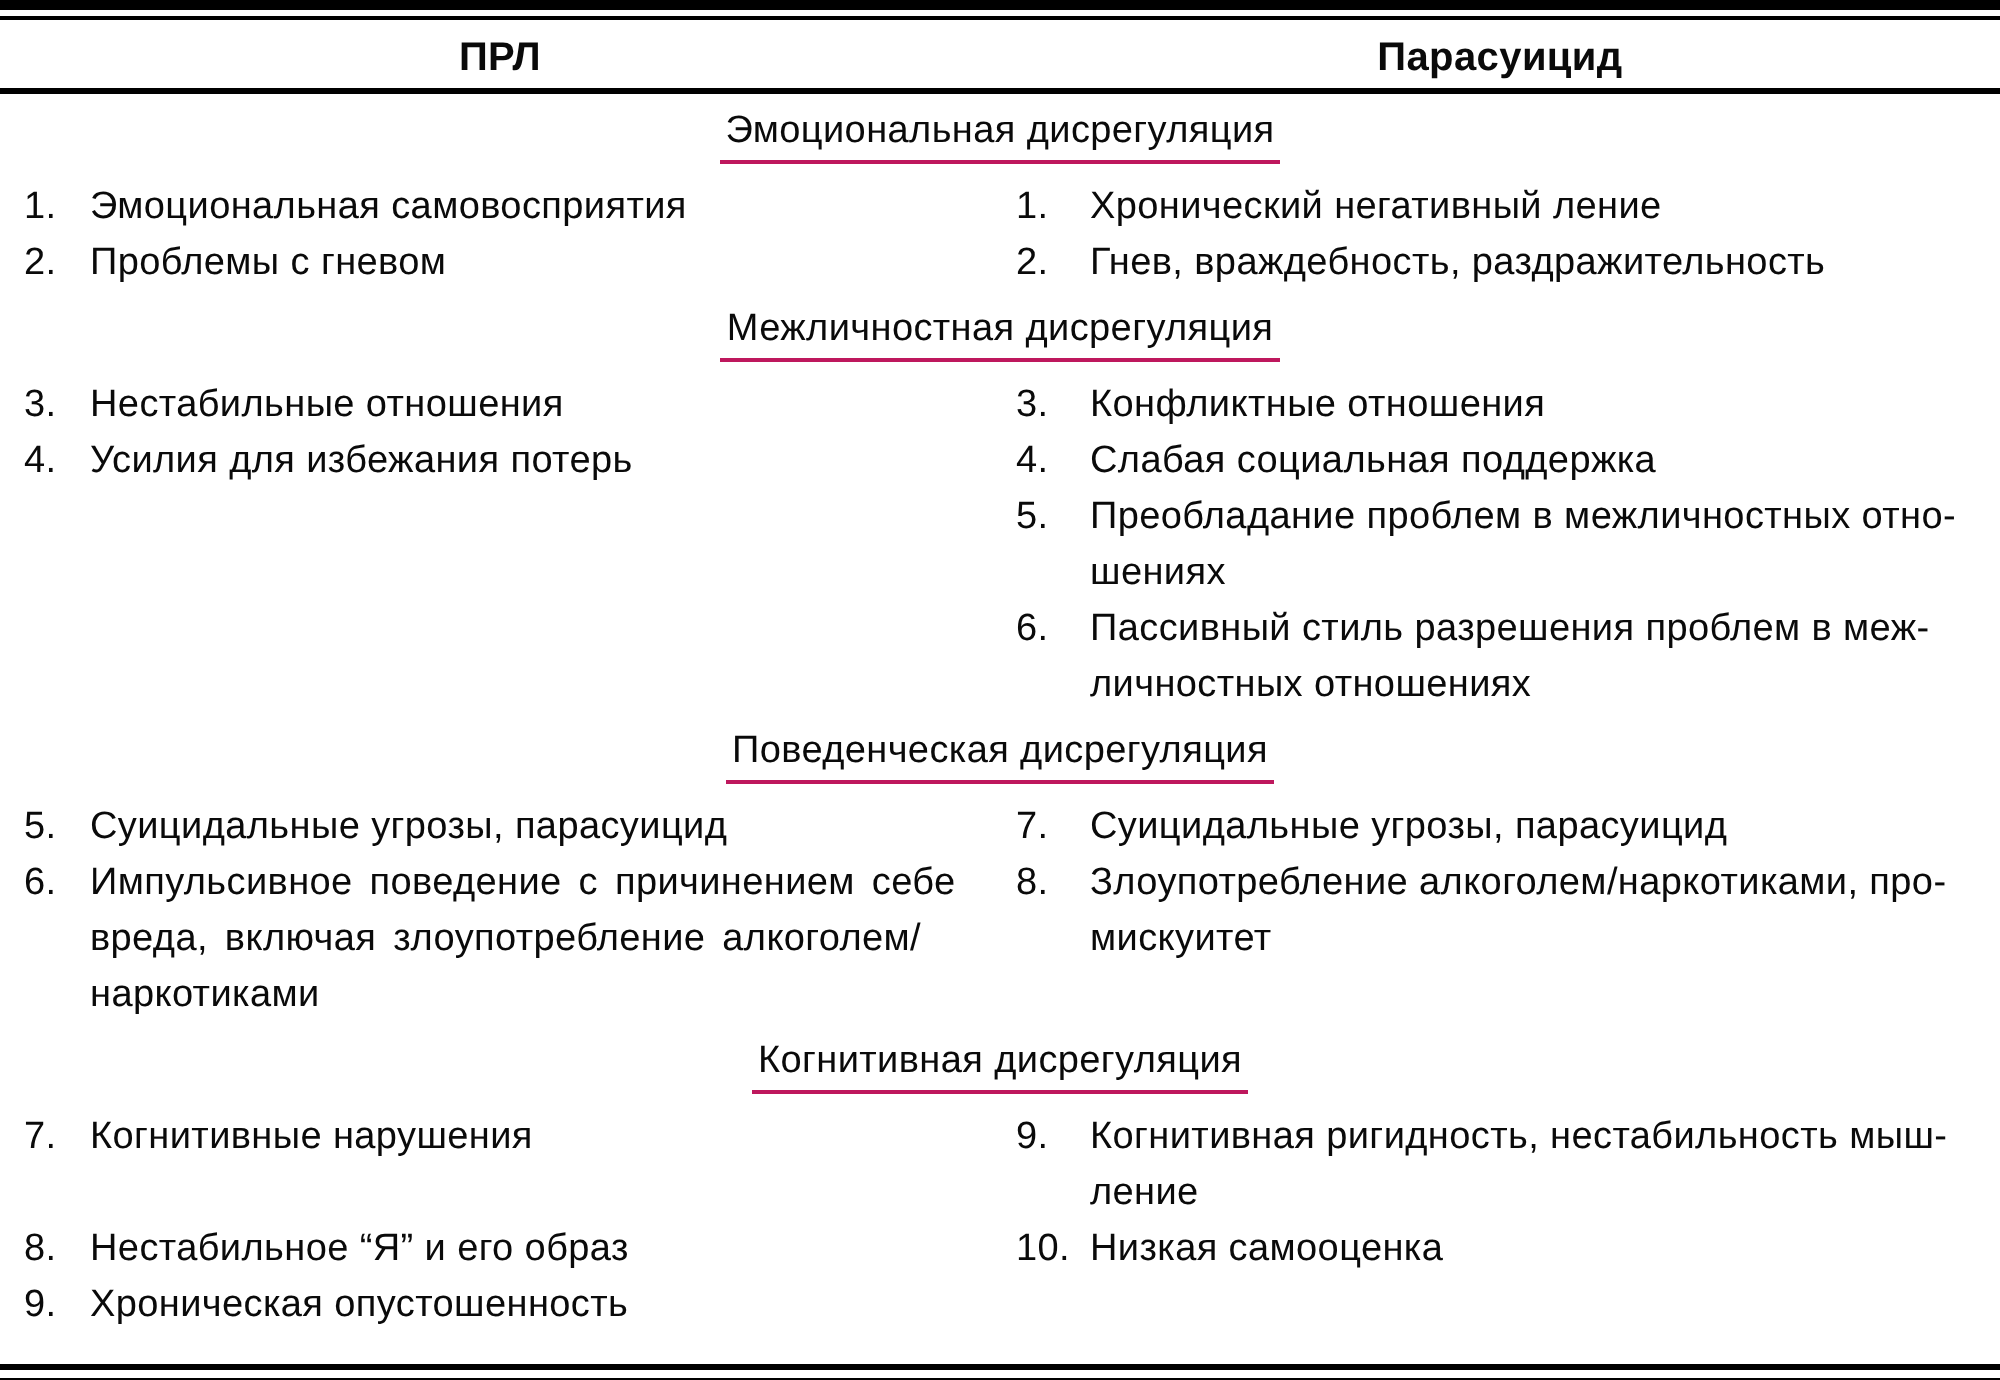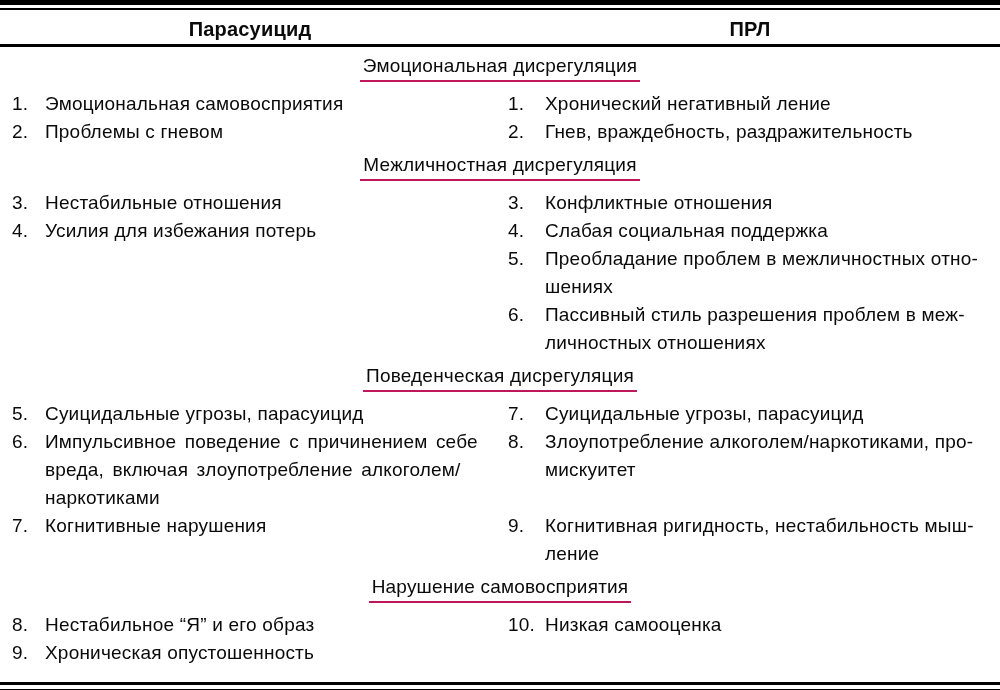--- a/index.html
+++ b/index.html
@@ -60,22 +60,22 @@
 </head>
 <body>
 
 <div class="page">
 
   <div class="rule-top-thick"></div>
   <div class="rule-top-gap"></div>
   <div class="rule-top-thin"></div>
 
   <div class="header-row">
+    <div class="col-header">ПРЛ</div>
     <div class="col-header">Парасуицид</div>
-    <div class="col-header">ПРЛ</div>
   </div>
   <div class="rule-header"></div>
 
   <div class="section-title-row">
     <span class="section-title">Эмоциональная дисрегуляция</span>
   </div>
   <div class="cols">
     <div class="col-left">
       <div class="item">
         <span class="item-num">1.</span>
@@ -156,39 +156,39 @@
         <span class="item-text">Суицидальные угрозы, парасуицид</span>
       </div>
       <div class="item">
         <span class="item-num">8.</span>
         <span class="item-text">Злоупотребление алкоголем/наркотиками, про-
 мискуитет</span>
       </div>
     </div>
   </div>
 
+  <div class="section-title-row">
+    <span class="section-title">Когнитивная дисрегуляция</span>
+  </div>
   <div class="cols">
     <div class="col-left">
       <div class="item">
         <span class="item-num">7.</span>
         <span class="item-text">Когнитивные нарушения</span>
       </div>
     </div>
     <div class="col-right">
       <div class="item">
         <span class="item-num">9.</span>
         <span class="item-text">Когнитивная ригидность, нестабильность мыш-
 ление</span>
       </div>
     </div>
   </div>
 
-  <div class="section-title-row">
-    <span class="section-title">Нарушение самовосприятия</span>
-  </div>
   <div class="cols">
     <div class="col-left">
       <div class="item">
         <span class="item-num">8.</span>
         <span class="item-text">Нестабильное “Я” и его образ</span>
       </div>
       <div class="item">
         <span class="item-num">9.</span>
         <span class="item-text">Хроническая опустошенность</span>
       </div>

